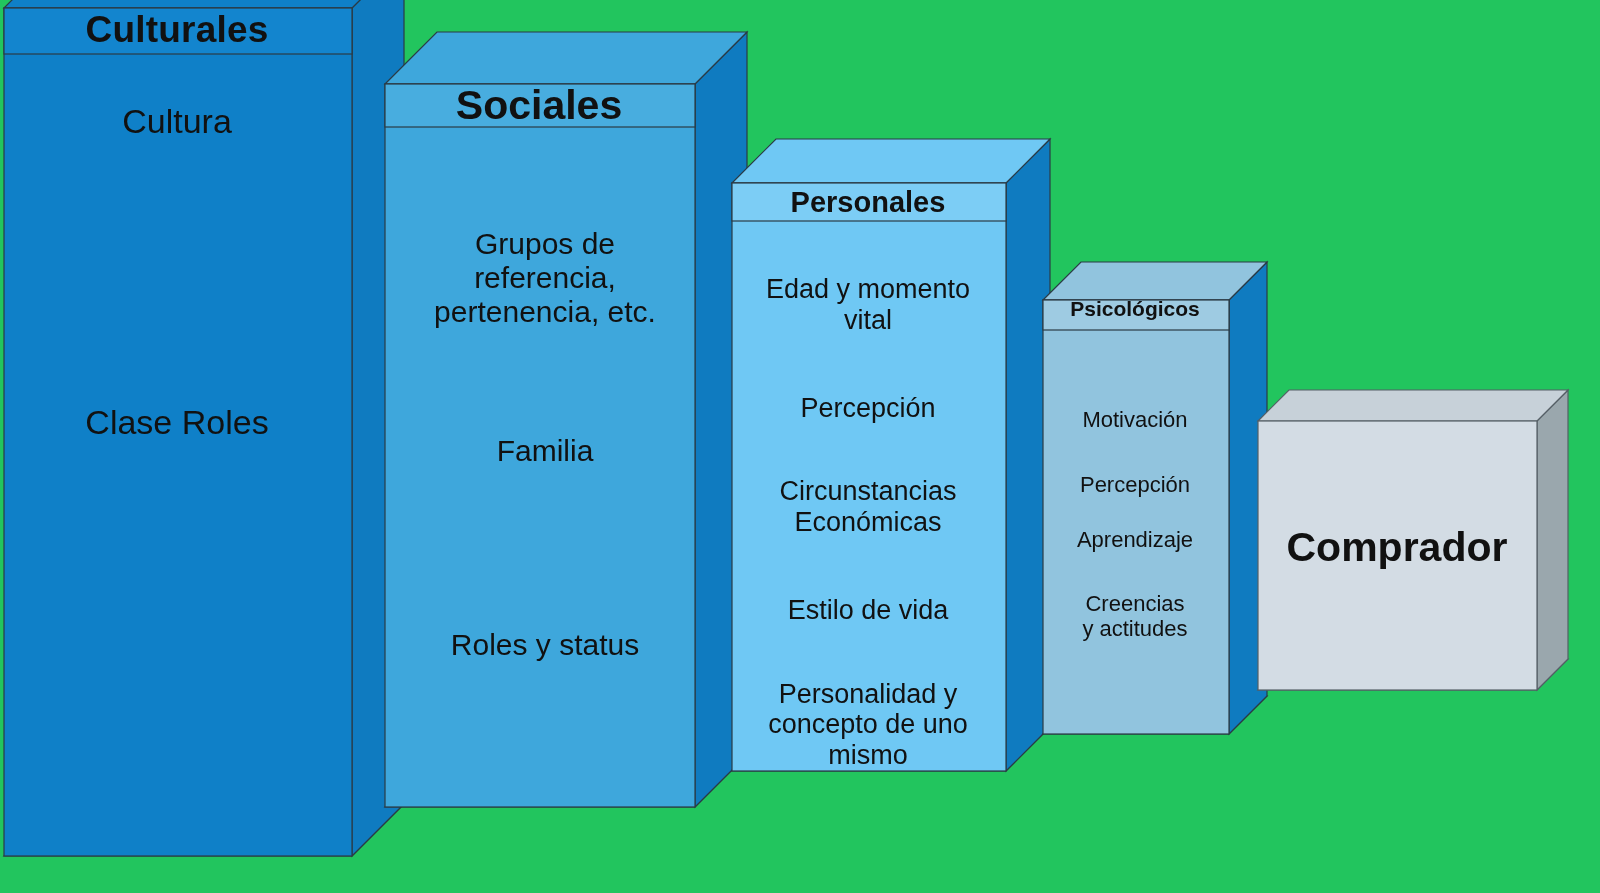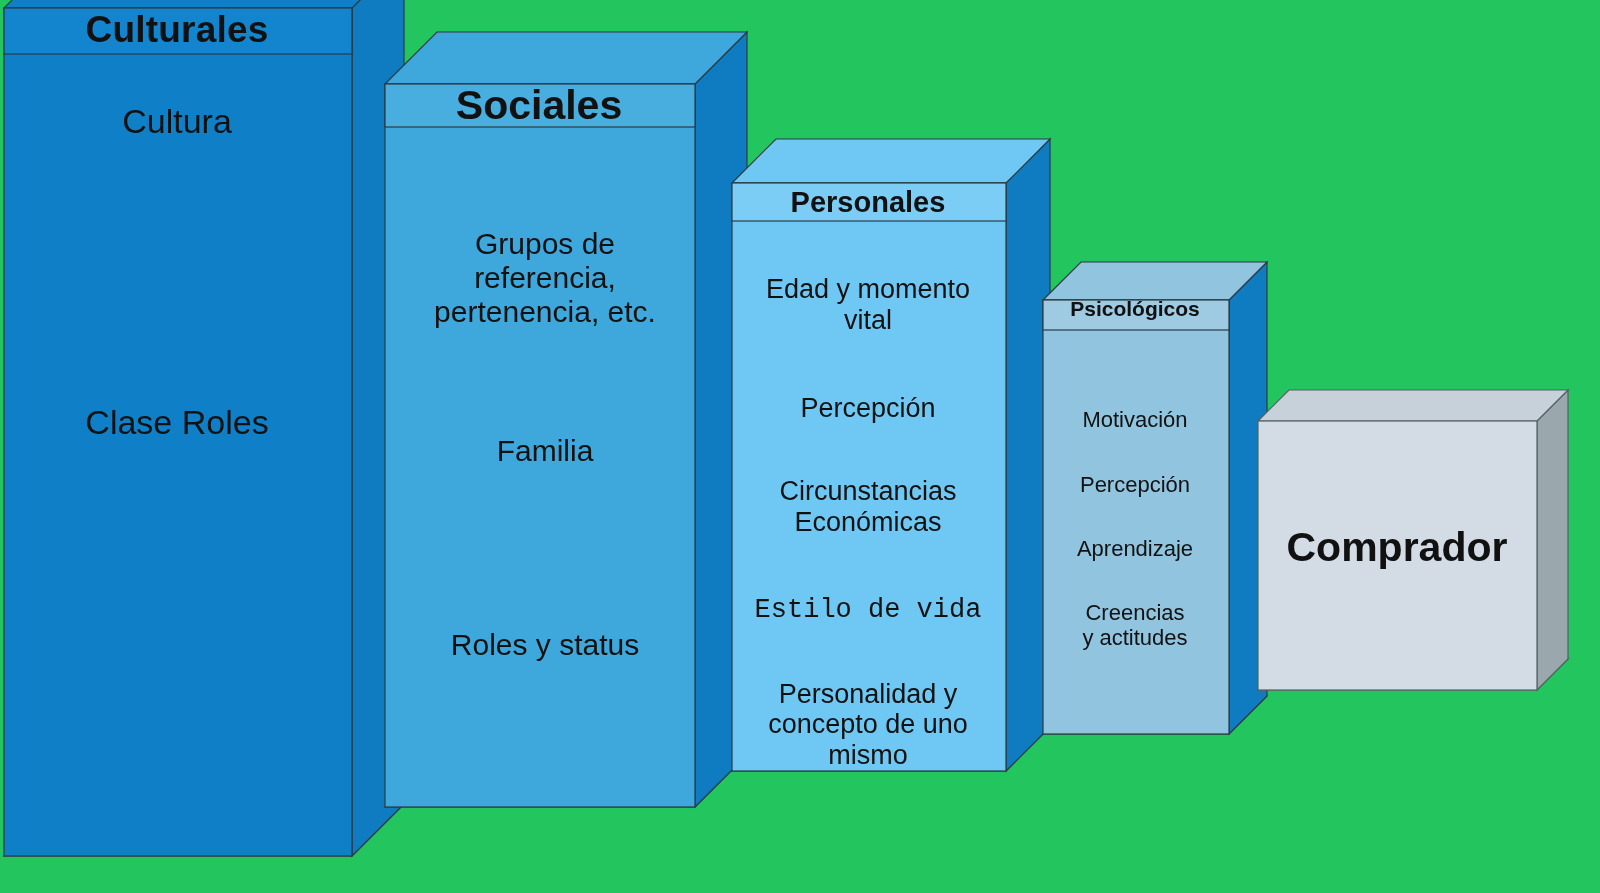--- a/index.html
+++ b/index.html
@@ -44,30 +44,30 @@
   #b2 .item:nth-child(2){ margin-top:104px; }
   #b2 .item:nth-child(3){ margin-top:160px; }
 
   
   #t3{ left:732px; top:184px; width:272px; height:36px; font-size:29px;}
   #b3{ left:732px; top:224px; width:272px; height:547px; padding:0 4px;
        font-size:27px; justify-content:space-between;}
   #b3 .item:nth-child(1){ margin-top:50px; }
   #b3 .item:nth-child(2){ margin-top:45px; }
   #b3 .item:nth-child(3){ margin-top:41px; }
-  #b3 .item:nth-child(4){ margin-top:45px;font-family:Liberation Mono, monospace; }
+  #b3 .item:nth-child(4){ margin-top:45px; }
   #b3 .item:nth-child(5){ margin-top:41px; }
 
   
   #t4{ left:1043px; top:301px; width:184px; height:16px; font-size:21px;}
   #b4{ left:1043px; top:333px; width:184px; height:401px; padding:0 3px;
        font-size:22px; justify-content:flex-start;}
   #b4 .item:nth-child(1){ margin-top:74px; }
   #b4 .item:nth-child(2){ margin-top:40px; }
-  #b4 .item:nth-child(3){ margin-top:39px; }
+  #b4 .item:nth-child(3){ margin-top:30px; }
   #b4 .item:nth-child(4){ margin-top:39px; }
 
   
   #t5{ left:1258px; top:522px; width:278px; height:50px; font-size:41px;}
 </style>
 </head>
 <body>
 
 <div id="stage">
 

